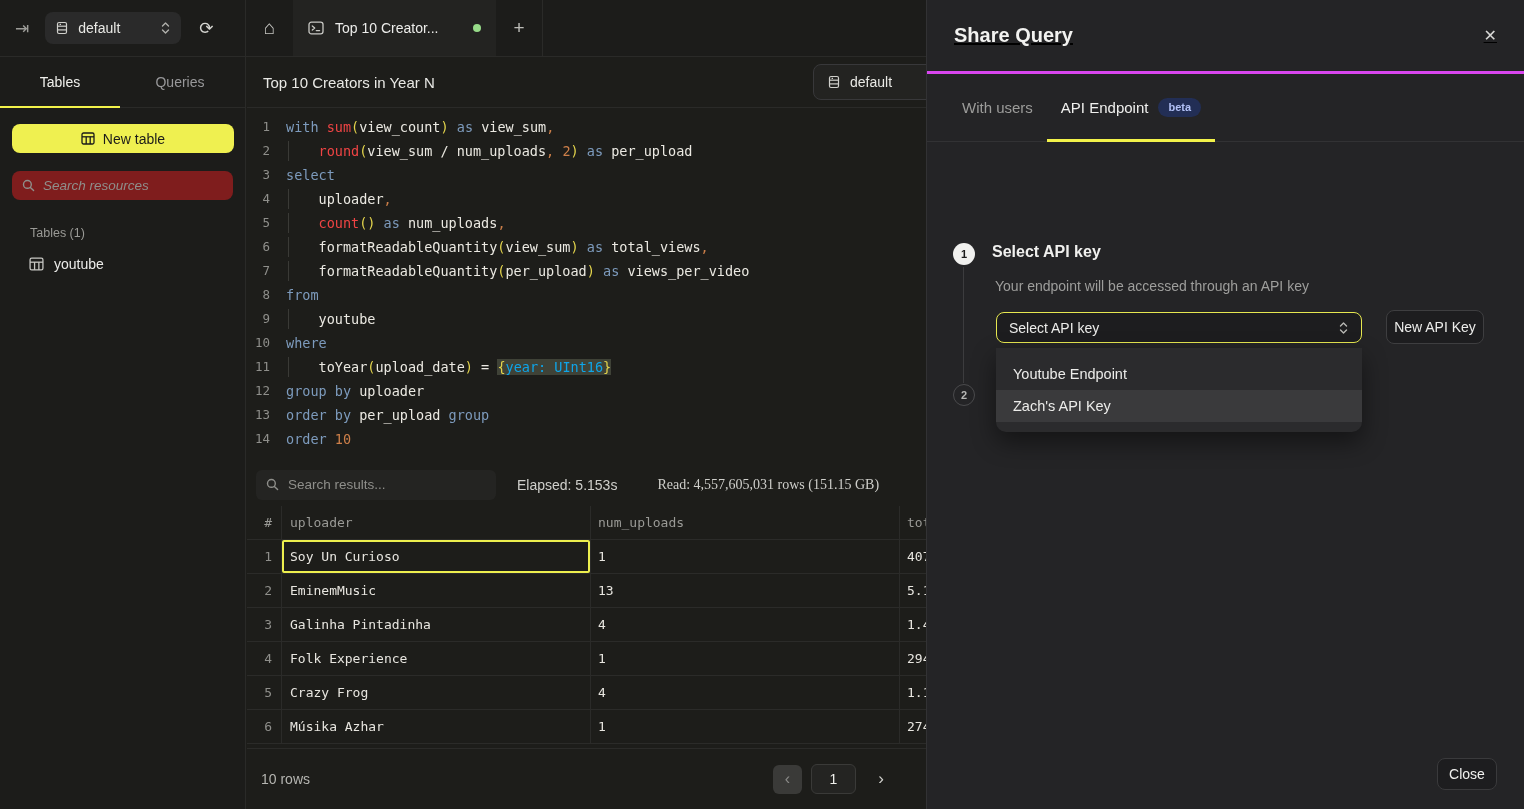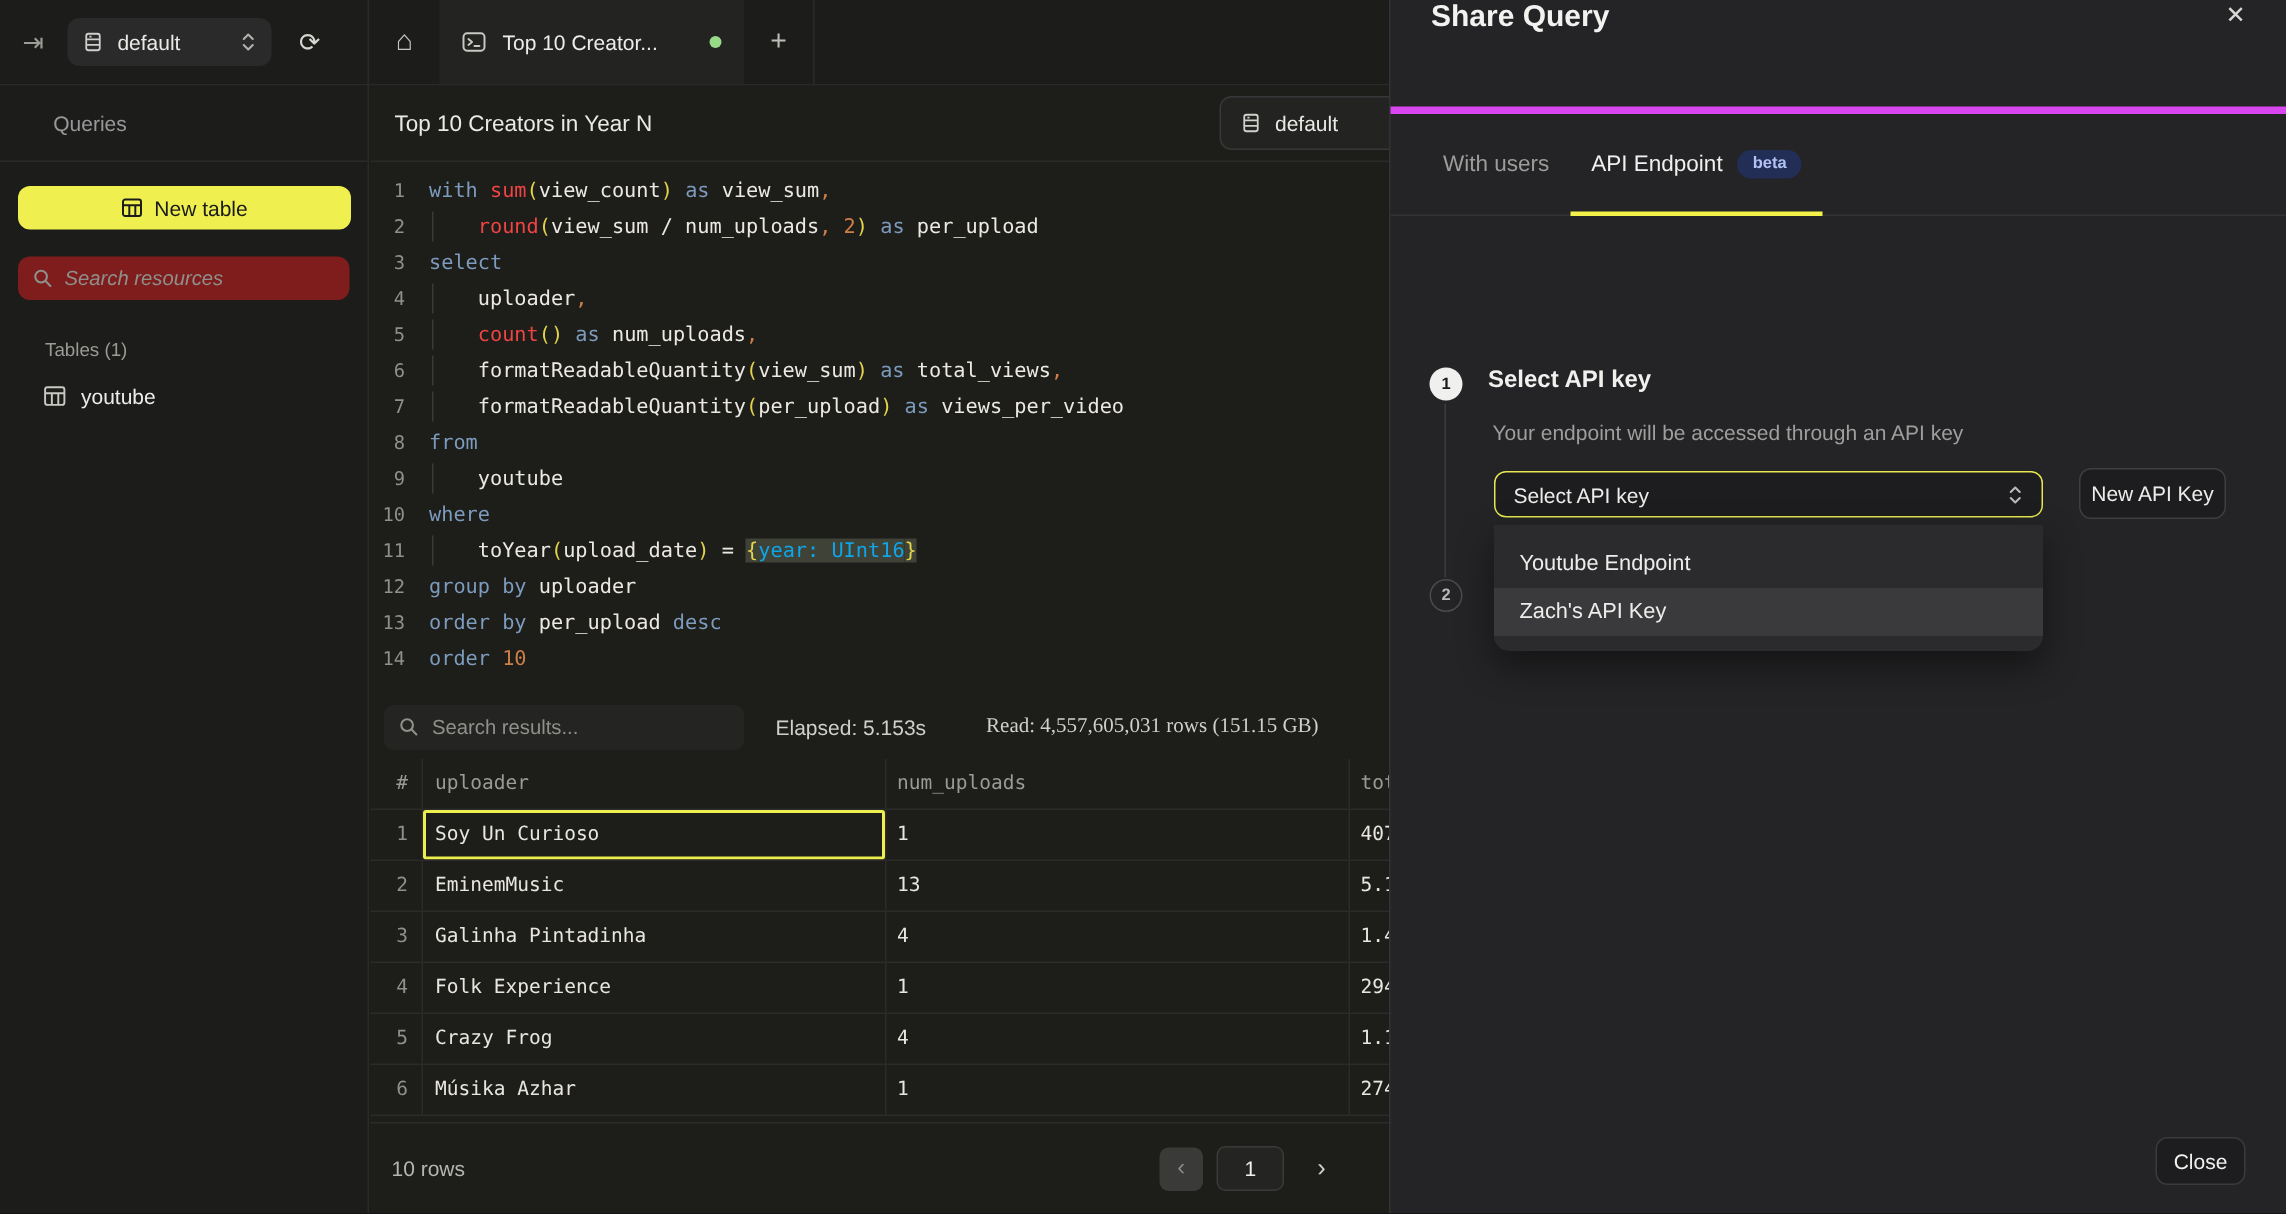--- a/index.html
+++ b/index.html
@@ -93,21 +93,21 @@
   .pager{position:absolute;left:526px;display:flex;align-items:center;}
   .pg{font-family:inherit;display:flex;align-items:center;justify-content:center;cursor:pointer;}
   .pg.prev{width:29px;height:29px;background:#3a3a38;border:none;border-radius:6px;color:#8a8a88;font-size:16px;}
   .pg.num{margin-left:9px;width:45px;height:30px;background:#242422;border:1px solid #3a3a38;border-radius:6px;
           color:#f0f0ec;font-size:14px;}
   .pg.next{margin-left:14px;width:22px;height:29px;background:none;border:none;color:#d0d0cc;font-size:17px;}
 
   
   .share-panel{position:absolute;left:926px;top:0;width:598px;height:809px;background:#242426;
                border-left:1px solid #323234;box-sizing:border-box;z-index:10;}
-  .sp-head{height:71px;border-bottom:5px solid #d946ef;display:flex;padding:0 27px;}
+  .sp-head{height:71px;border-bottom:3px solid #d946ef;display:flex;align-items:center;padding:0 27px;text-decoration:underline;}
   .sp-head h2{margin:0;font-size:20px;font-weight:700;color:#f2f2f0;}
   .close-x{margin-left:auto;color:#d8d8d6;font-size:16px;cursor:pointer;}
   .sp-tabs{height:67px;border-bottom:1px solid #323234;display:flex;align-items:center;padding-left:35px;}
   .sp-tab{font-size:15px;color:#9c9c9a;cursor:pointer;height:100%;display:flex;align-items:center;position:relative;}
   .sp-tab.first{margin-right:14px;}
   .sp-tab.active{color:#f0f0ee;font-weight:500;padding:0 14px;}
   .sp-tab.active::after{content:"";position:absolute;left:0;right:0;bottom:-1px;height:3px;background:#f2f24a;}
   .beta{margin-left:10px;background:#222e55;color:#b2c1f6;font-size:11px;font-weight:600;
         padding:4px 10px;border-radius:999px;line-height:1;}
   .sp-body{position:relative;height:560px;}
@@ -169,20 +169,21 @@
         </svg>
         <span class="label">Top 10 Creator...</span>
         <span class="dot"></span>
       </div>
       <button class="plus-btn">+</button>
     </div>
   </header>
 
   <aside class="sidebar">
     <div class="side-tabs">
+      <div class="side-tab active">Tables</div>
       <div class="side-tab">Queries</div>
     </div>
     <button class="new-table">
       <svg width="14" height="13" viewBox="0 0 14 13" fill="none" stroke="#1b1b19" stroke-width="1.3">
         <rect x="1" y="1" width="12" height="11" rx="1.5"></rect>
           <line x1="1" y1="4.8" x2="13" y2="4.8"></line>
           <line x1="5.2" y1="4.8" x2="5.2" y2="12"></line>
           <line x1="9.2" y1="4.8" x2="9.2" y2="12"></line>
       </svg>
       <span>New table</span>
@@ -266,21 +267,21 @@
         <div class="code-line">
           <span class="ln">11</span>
           <span class="code-text"><span class="t-g">    </span><span class="t-d">toYear</span><span class="t-p">(</span><span class="t-d">upload_date</span><span class="t-p">)</span><span class="t-d"> = </span><span class="t-pb">{</span><span class="t-pi">year: UInt16</span><span class="t-pb">}</span></span>
         </div>
         <div class="code-line">
           <span class="ln">12</span>
           <span class="code-text"><span class="t-k">group by</span><span class="t-d"> uploader</span></span>
         </div>
         <div class="code-line">
           <span class="ln">13</span>
-          <span class="code-text"><span class="t-k">order by</span><span class="t-d"> per_upload </span><span class="t-k">desc</span></span>
+          <span class="code-text"><span class="t-k">order by</span><span class="t-d"> per_upload </span><span class="t-k">group</span></span>
         </div>
         <div class="code-line">
           <span class="ln">14</span>
           <span class="code-text"><span class="t-k">order</span><span class="t-d"> </span><span class="t-n">10</span></span>
         </div>
       </div>
 
     <div class="results-bar">
       <div class="res-search">
         <svg width="13" height="13" viewBox="0 0 13 13" fill="none" stroke="#8f8f8b" stroke-width="1.4" stroke-linecap="round">

